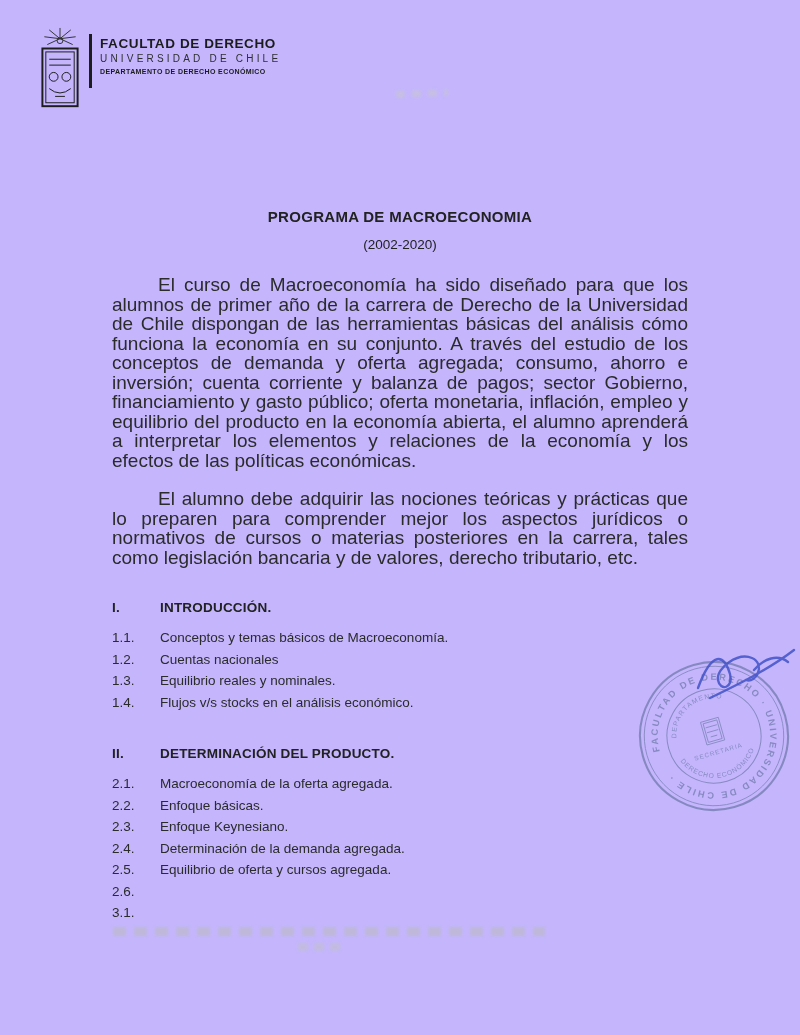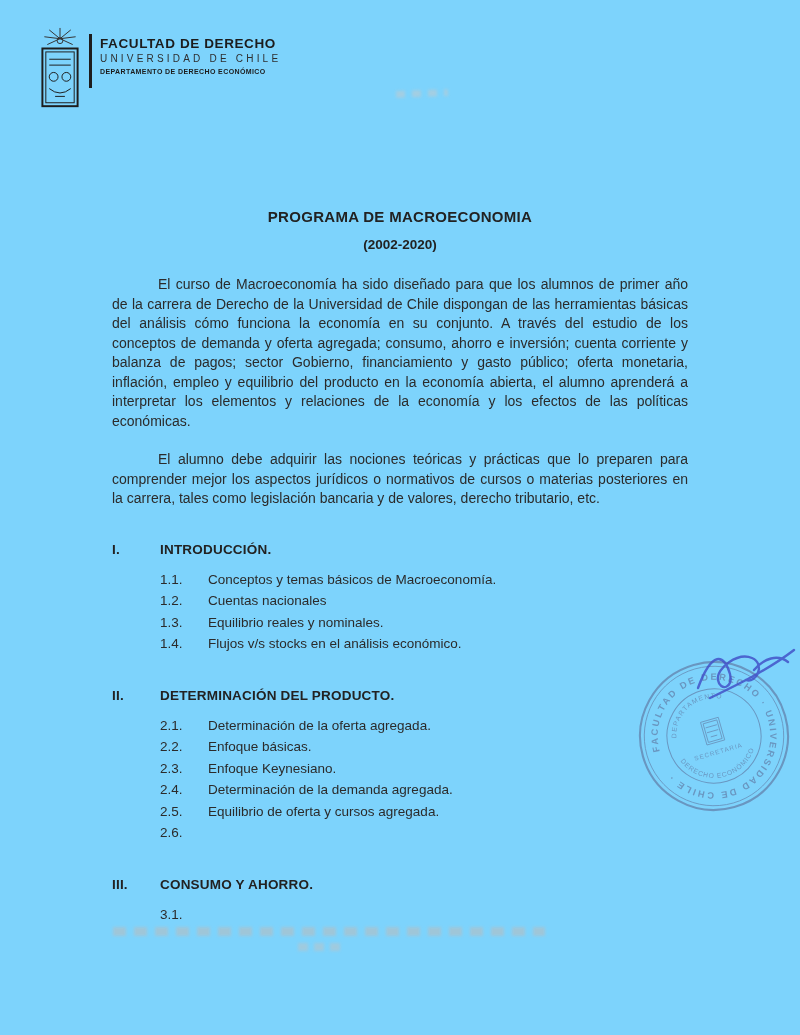--- a/index.html
+++ b/index.html
@@ -1,19 +1,19 @@
 <!DOCTYPE html>
 <html><head>
 <meta charset="utf-8">
 <style>
   html,body{margin:0;padding:0;background:#ffffff;}
   .page{
     position:relative;
     width:800px;height:1035px;
-    background:#7dd3fc;
+    background:#c4b5fd;
     font-family:"Liberation Sans", sans-serif;
     color:#2b2b2b;
     overflow:hidden;
   }
 
   
   .letterhead{
     position:absolute;left:35px;top:26px;
     display:flex;align-items:flex-start;
   }
@@ -26,38 +26,38 @@
   .lh1{font-size:13.5px;font-weight:bold;letter-spacing:.6px;color:#1c1c1c;}
   .lh2{font-size:10px;letter-spacing:3.2px;margin-top:2px;color:#2e2e2e;}
   .lh3{font-size:7px;font-weight:bold;letter-spacing:.4px;margin-top:4px;color:#1c1c1c;}
 
   
   .main{
     position:absolute;left:112px;top:196px;width:576px;
   }
   .title-block{text-align:center;}
   .doc-title{font-size:15px;font-weight:bold;letter-spacing:.3px;margin:12px;color:#222;}
-  .doc-subtitle{font-size:13.5px;font-weight:bold;margin:4px 0 0 0;color:#222;}
+  .doc-subtitle{font-size:13.5px;font-weight:normal;margin:4px 0 0 0;color:#222;}
 
   .para{
-    font-size:14px;line-height:19.5px;
+    font-size:19px;line-height:19.5px;
     text-align:justify;text-indent:46px;
     margin:0 0 19px 0;
   }
   .para.first{margin-top:23px;}
 
   .sec-heading{
     display:flex;font-weight:bold;font-size:13.5px;
     margin:33px 0 12px 0;letter-spacing:.2px;color:#222;
   }
   .sec-heading .num{width:48px;flex-shrink:0;}
   .item{
     display:flex;font-size:13.5px;line-height:21.5px;
   }
-  .item .num{width:48px;flex-shrink:0;margin-left:48px;}
+  .item .num{width:48px;flex-shrink:0;}
 
   
   .stamp-wrap{
     position:absolute;left:630px;top:652px;width:168px;height:168px;
     transform:rotate(-16deg);
     opacity:.58;
   }
   .signature-wrap{
     position:absolute;left:690px;top:640px;width:110px;height:70px;
     opacity:.85;
@@ -152,21 +152,21 @@
       </div>
     </section>
 
     <section>
       <div class="sec-heading">
         <span class="num">II.</span>
         <span>DETERMINACIÓN DEL PRODUCTO.</span>
       </div>
       <div class="item">
         <span class="num">2.1.</span>
-        <span>Determinación de la oferta agregada.</span>
+        <span>Macroeconomía de la oferta agregada.</span>
       </div>
       <div class="item">
         <span class="num">2.2.</span>
         <span>Enfoque básicas.</span>
       </div>
       <div class="item">
         <span class="num">2.3.</span>
         <span>Enfoque Keynesiano.</span>
       </div>
       <div class="item">
@@ -176,24 +176,20 @@
       <div class="item">
         <span class="num">2.5.</span>
         <span>Equilibrio de oferta y cursos agregada.</span>
       </div>
       <div class="item">
         <span class="num">2.6.</span>
       </div>
     </section>
 
     <section>
-      <div class="sec-heading">
-        <span class="num">III.</span>
-        <span>CONSUMO Y AHORRO.</span>
-      </div>
       <div class="item">
         <span class="num">3.1.</span>
       </div>
     </section>
 
   </main>
 
   <div class="stamp-wrap">
     <svg viewBox="0 0 200 200" width="168" height="168" aria-hidden="true">
       <defs>

